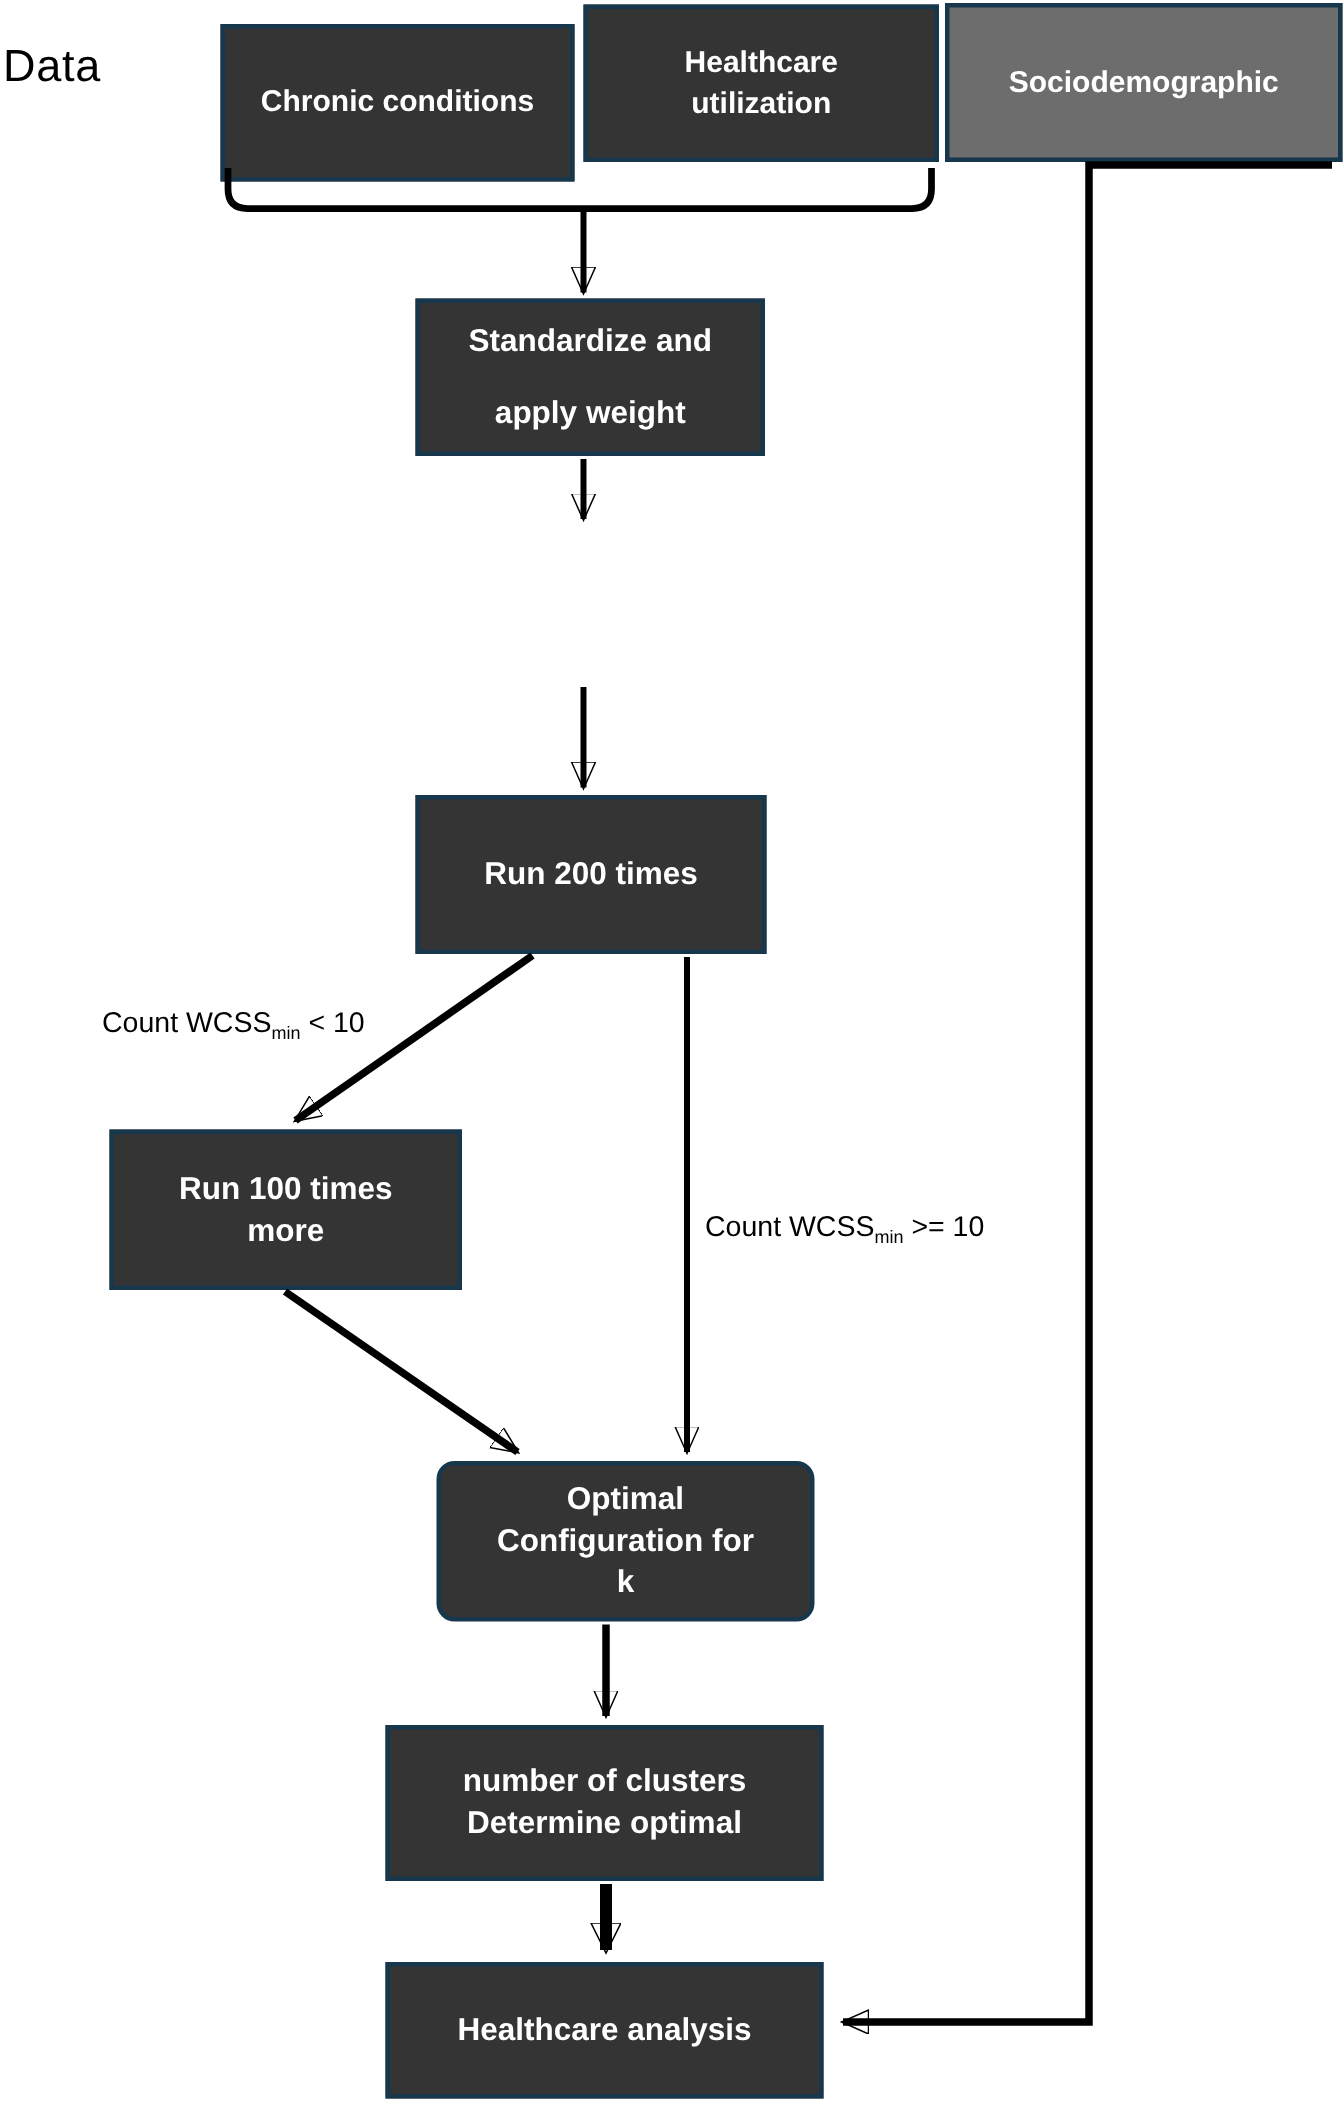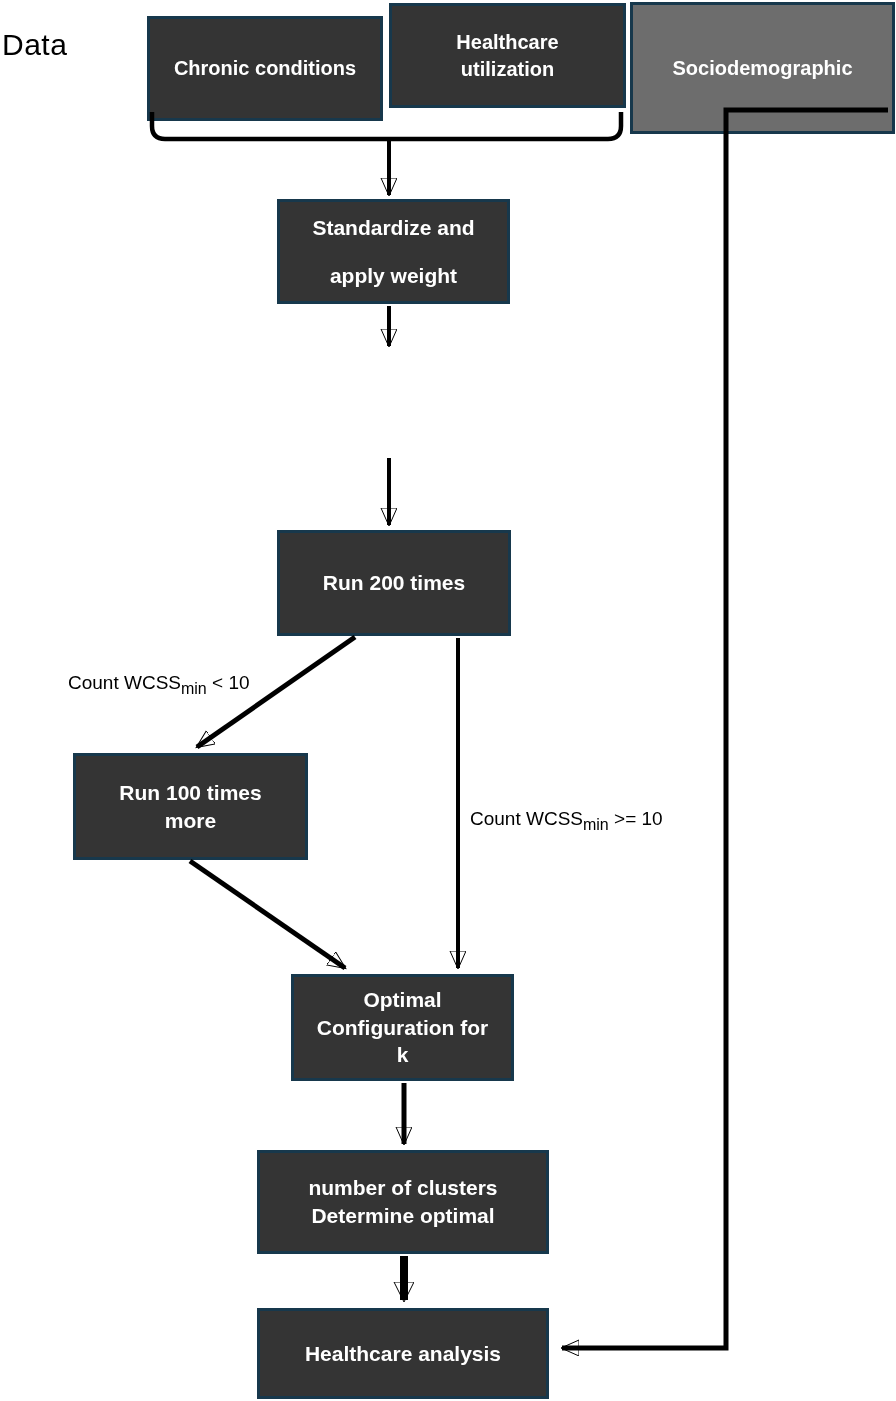--- a/index.html
+++ b/index.html
@@ -50,21 +50,21 @@
     letter-spacing: 0.5px;
   }
   .edge-label {
     position: absolute;
     font-size: 19px;
     color: var(--label-text, #000000);
     white-space: nowrap;
     z-index: 2;
   }
   .edge-label sub {
-    font-size: 16px;
+    font-size: 12px;
     line-height: 0;
   }
 </style>
 </head>
 <body>
 
 <div class="canvas">
 
   <svg class="edges" width="896" height="1401" viewBox="0 0 896 1401" xmlns="http://www.w3.org/2000/svg">
     <defs>
@@ -92,40 +92,40 @@
 
   <div class="node" style="left:147px; top:16px; width:236px; height:105px; font-size:20px;">
     <span class="line">Chronic conditions</span>
   </div>
 
   <div class="node" style="left:389px; top:3px; width:237px; height:105px; font-size:20px;">
     <span class="line">Healthcare</span>
     <span class="line">utilization</span>
   </div>
 
-  <div class="node gray" style="left:630px; top:2px; width:265px; height:132px; font-size:20px;">
+  <div class="node gray" style="left:630px; top:2px; width:265px; height:106px; font-size:20px;">
     <span class="line">Sociodemographic</span>
   </div>
 
   <div class="node" style="left:277px; top:199px; width:233px; height:105px;gap:20px;">
     <span class="line">Standardize and</span>
     <span class="line">apply weight</span>
   </div>
 
 
   <div class="node" style="left:277px; top:530px; width:234px; height:106px;">
     <span class="line">Run 200 times</span>
   </div>
 
   <div class="node" style="left:73px; top:753px; width:235px; height:107px;">
     <span class="line">Run 100 times</span>
     <span class="line">more</span>
   </div>
 
-  <div class="node" style="left:291px; top:974px; width:223px; height:107px;">
+  <div class="node" style="left:291px; top:974px; width:252px; height:107px;border-radius:12px;">
     <span class="line">Optimal</span>
     <span class="line">Configuration for</span>
     <span class="line">k</span>
   </div>
 
   <div class="node" style="left:257px; top:1150px; width:292px; height:104px;">
     <span class="line">number of clusters</span>
     <span class="line">Determine optimal</span>
   </div>
 

